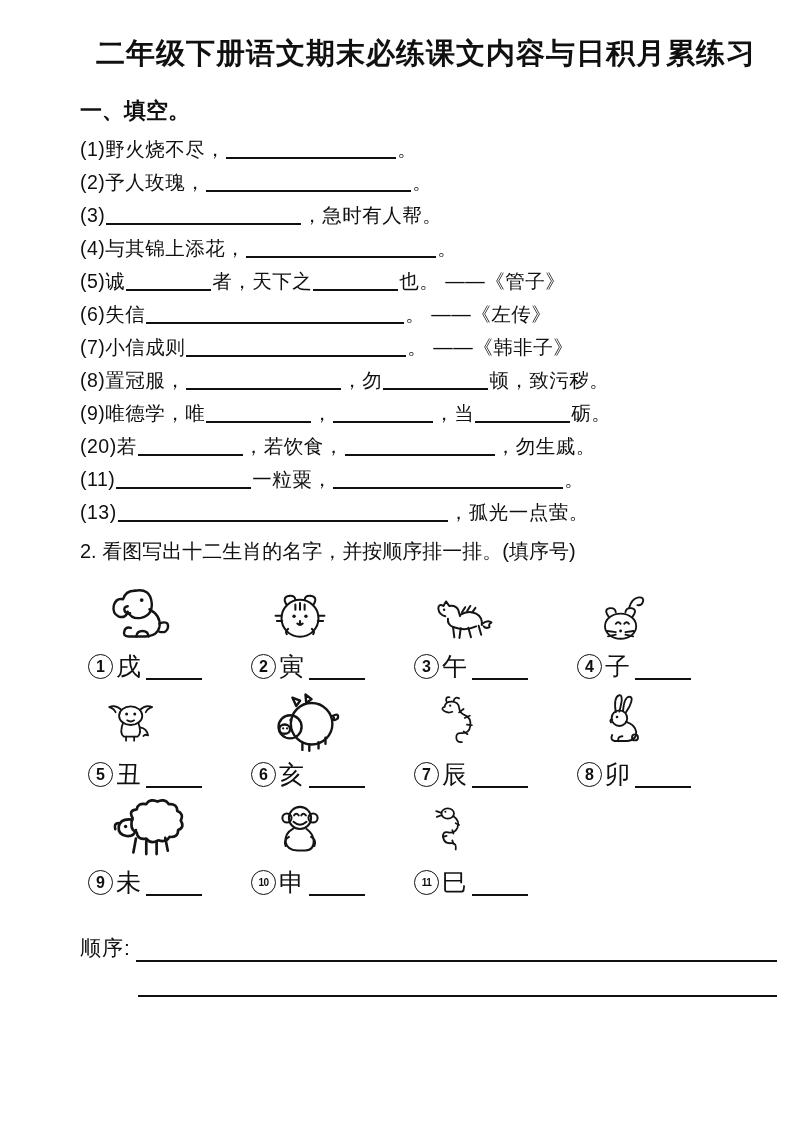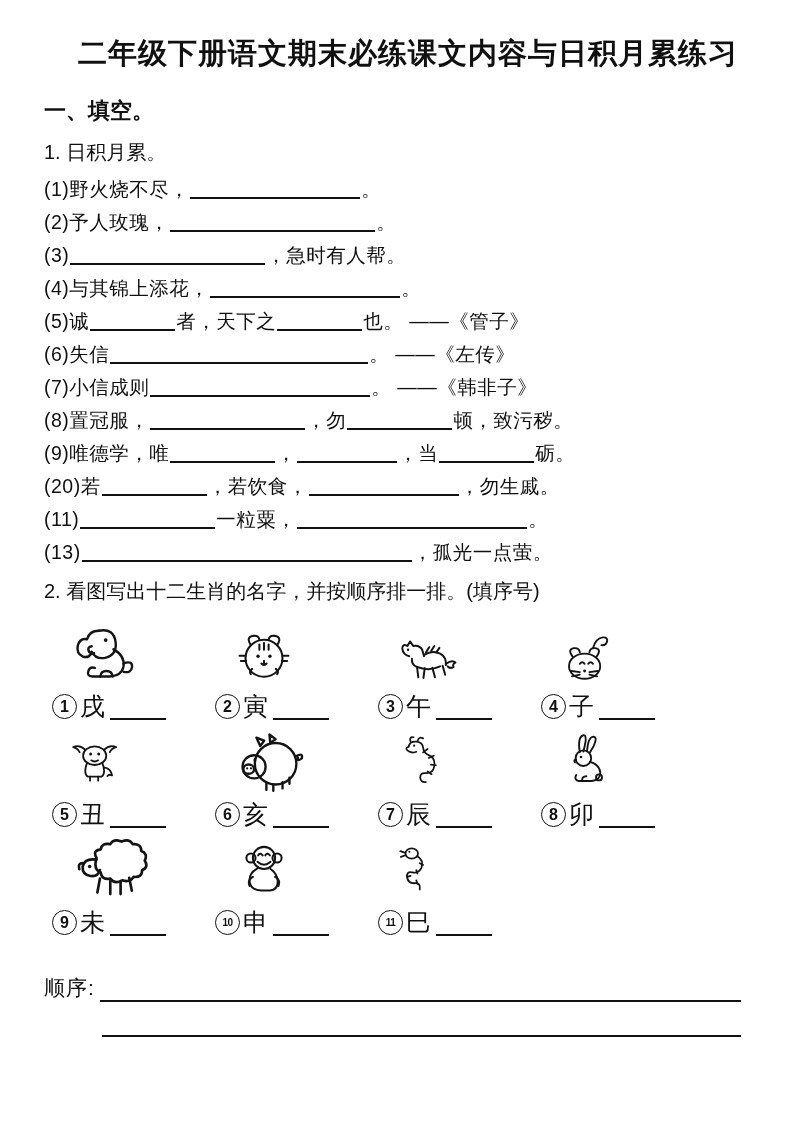--- a/index.html
+++ b/index.html
@@ -3,21 +3,21 @@
 <meta charset="utf-8">
 <style>
   * { box-sizing: border-box; margin: 0; padding: 0; }
   html, body { background: #ffffff; }
   body {
     width: 793px; height: 1121px;
     font-family: "Liberation Sans", "DejaVu Sans", sans-serif;
     color: #101010;
     overflow: hidden;
   }
-  .page { padding: 34px 21px 0 44px; }
+  .page { padding: 34px 21px 0 44px; margin-left: 36px; }
 
   .title {
     text-align: center;
     font-size: 29px;
     font-weight: 700;
     letter-spacing: 1px;
     white-space: nowrap;
   }
 
   .h1 { font-size: 22px; font-weight: 700; margin-top: 22px; }
@@ -95,21 +95,20 @@
     height: 34px;
   }
 </style>
 </head>
 <body>
 
 <div class="page">
   <div class="title">二年级下册语文期末必练课文内容与日积月累练习</div>
 
   <div class="h1">一、填空。</div>
-  <div class="sub">1. 日积月累。</div>
 
   <div id="fill-items">
       <div class="fitem"><span>(1)野火烧不尽，</span><span class="blank" style="width: 170px;"></span><span>。</span></div>
       <div class="fitem"><span>(2)予人玫瑰，</span><span class="blank" style="width: 205px;"></span><span>。</span></div>
       <div class="fitem"><span>(3)</span><span class="blank" style="width: 195px;"></span><span>，急时有人帮。</span></div>
       <div class="fitem"><span>(4)与其锦上添花，</span><span class="blank" style="width: 190px;"></span><span>。</span></div>
       <div class="fitem"><span>(5)诚</span><span class="blank" style="width: 85px;"></span><span>者，天下之</span><span class="blank" style="width: 85px;"></span><span>也。 ——《管子》</span></div>
       <div class="fitem"><span>(6)失信</span><span class="blank" style="width: 258px;"></span><span>。 ——《左传》</span></div>
       <div class="fitem"><span>(7)小信成则</span><span class="blank" style="width: 220px;"></span><span>。 ——《韩非子》</span></div>
       <div class="fitem"><span>(8)置冠服，</span><span class="blank" style="width: 155px;"></span><span>，勿</span><span class="blank" style="width: 105px;"></span><span>顿，致污秽。</span></div>

